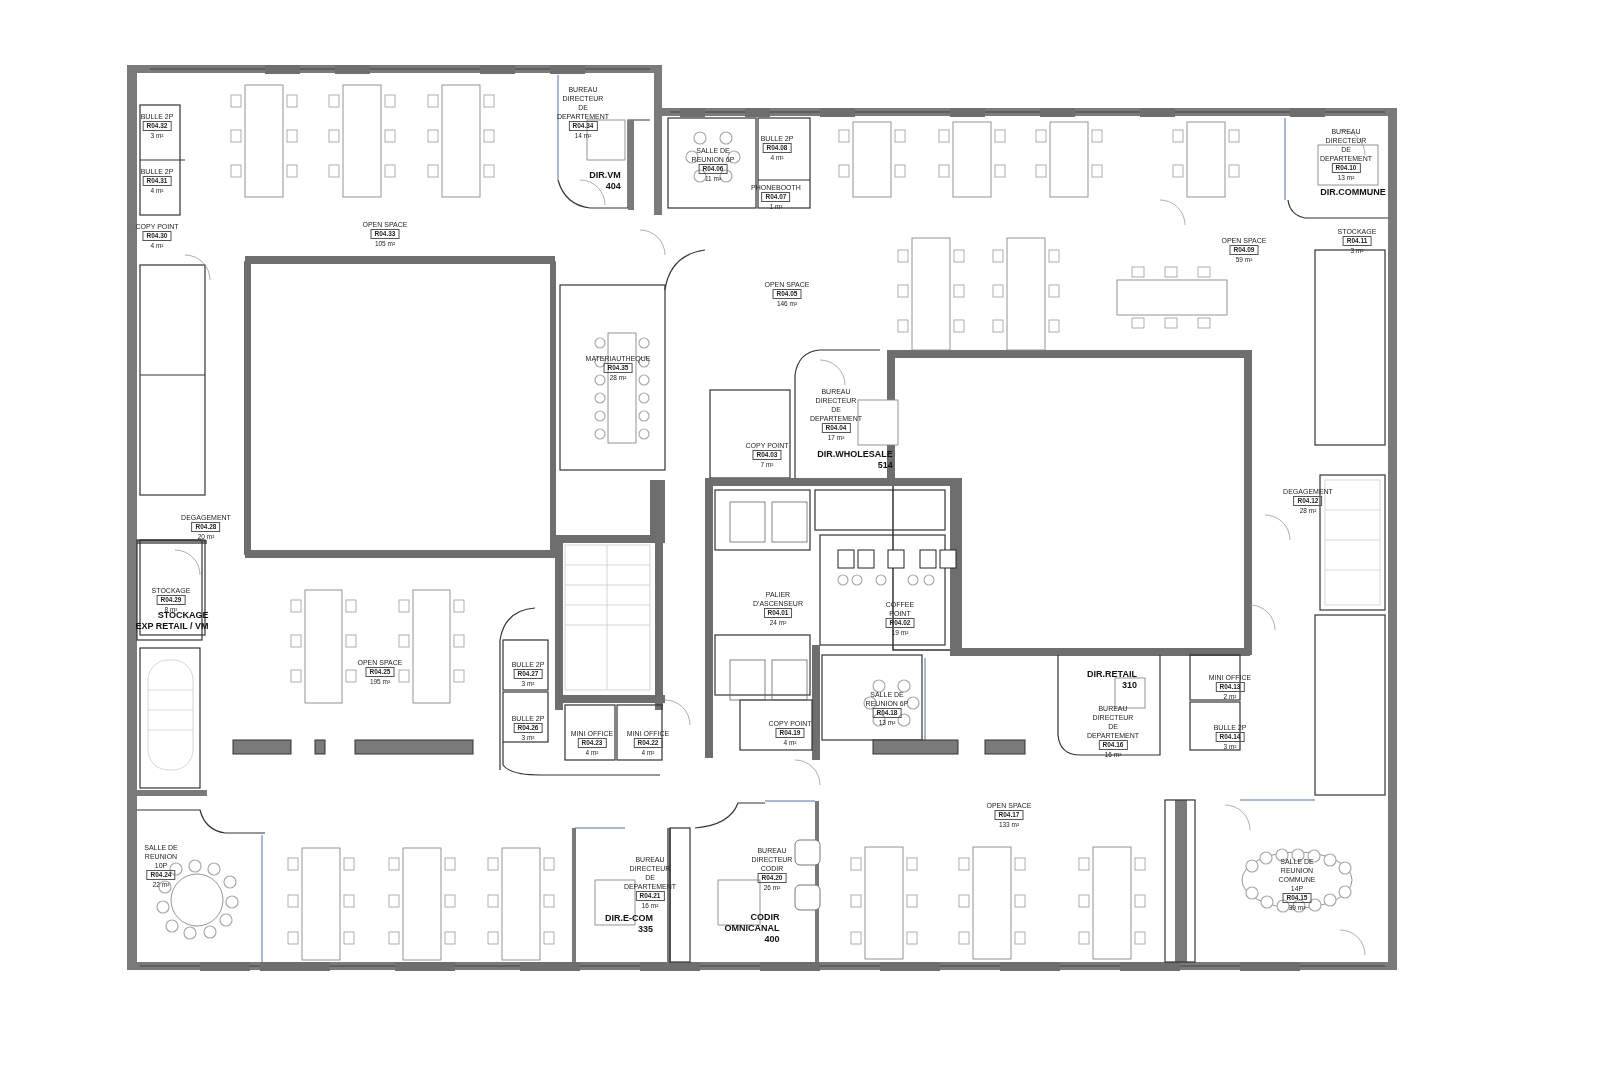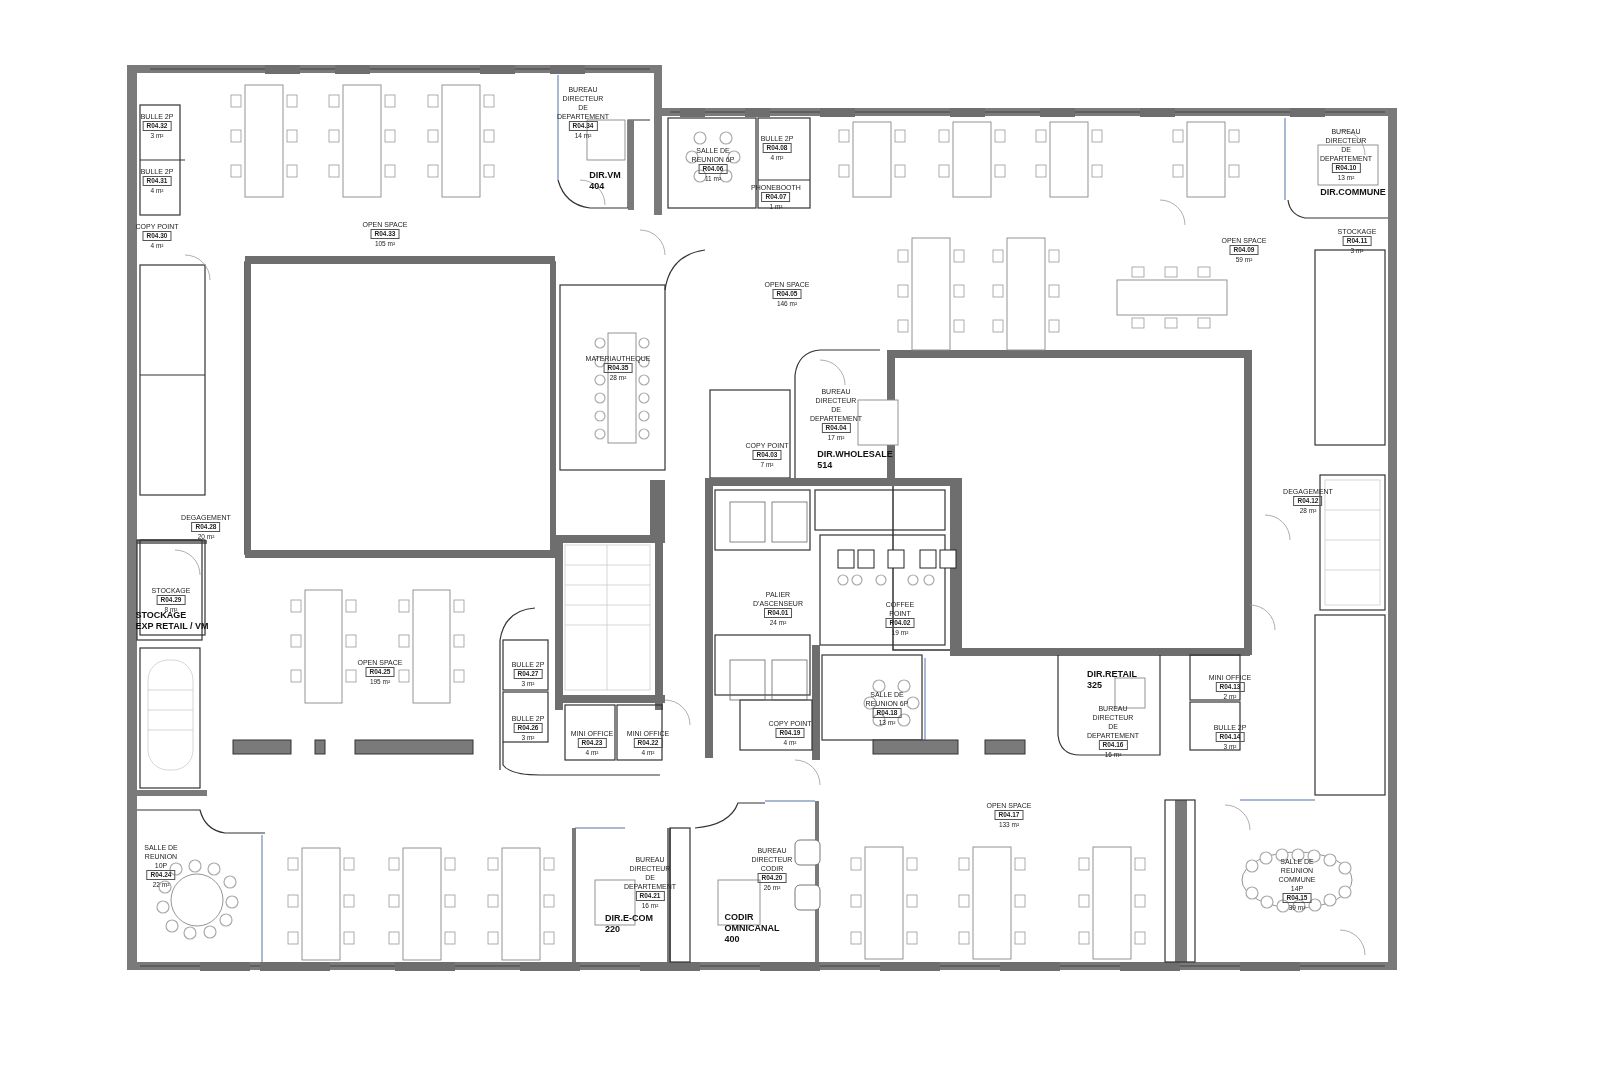--- a/index.html
+++ b/index.html
@@ -10,21 +10,21 @@
   .line{stroke:#333;stroke-width:1.2;fill:none;}
   .glass{stroke:#a9b8d4;stroke-width:2;fill:none;}
   .win{stroke:#444;stroke-width:1;fill:none;}
   .furn{fill:#fff;stroke:#888;stroke-width:0.9;}
   .door{stroke:#999;stroke-width:0.8;fill:none;}
   .stair{stroke:#ccc;stroke-width:0.8;fill:none;}
   .lbl{position:absolute;text-align:center;color:#222;font-size:7px;line-height:9px;white-space:pre-line;transform:translateX(-50%);}
   .lbl .code{display:inline-block;border:1px solid #555;padding:0 3px;line-height:8px;font-weight:bold;font-size:6.5px;}
   .lbl .area{display:block;font-size:6.5px;}
   .lbl .name{display:block;}
-  .big{position:absolute;font-weight:bold;font-size:9px;line-height:11px;text-align:left;color:#111;transform:translateX(-50%);white-space:pre-line;}
+  .big{position:absolute;font-weight:bold;font-size:9px;line-height:11px;text-align:right;color:#111;transform:translateX(-50%);white-space:pre-line;}
 </style>
 </head>
 <body>
 
 <svg id="plan" viewBox="0 0 1600 1080" xmlns="http://www.w3.org/2000/svg">
 
   <g>
 
     <rect class="wall" x="127" y="65" width="535" height="8"></rect>
     <rect class="wall" x="127" y="65" width="10" height="905"></rect>
@@ -491,19 +491,19 @@
 14P</span><span class="code">R04.15</span><span class="area">39 m²</span></div>
 
   <div class="big" style="left:605px;top:170px">DIR.VM
 404</div>
   <div class="big" style="left:1353px;top:187px">DIR.COMMUNE</div>
   <div class="big" style="left:855px;top:449px">DIR.WHOLESALE
 514</div>
   <div class="big" style="left:172px;top:610px">STOCKAGE
 EXP RETAIL / VM</div>
   <div class="big" style="left:1112px;top:669px">DIR.RETAIL
-325</div>
+310</div>
   <div class="big" style="left:629px;top:913px">DIR.E-COM
-220</div>
+335</div>
   <div class="big" style="left:752px;top:912px">CODIR
 OMNICANAL
 400</div>
 </div>
 
 </body></html>

